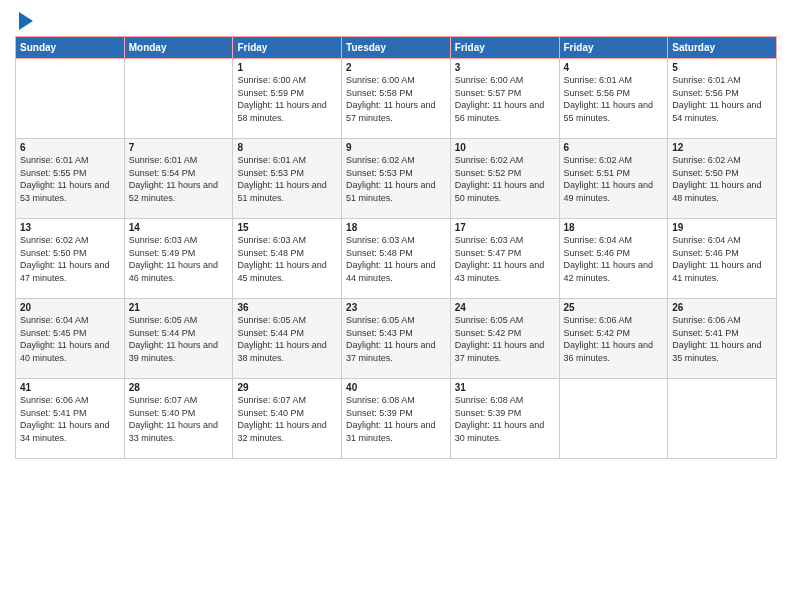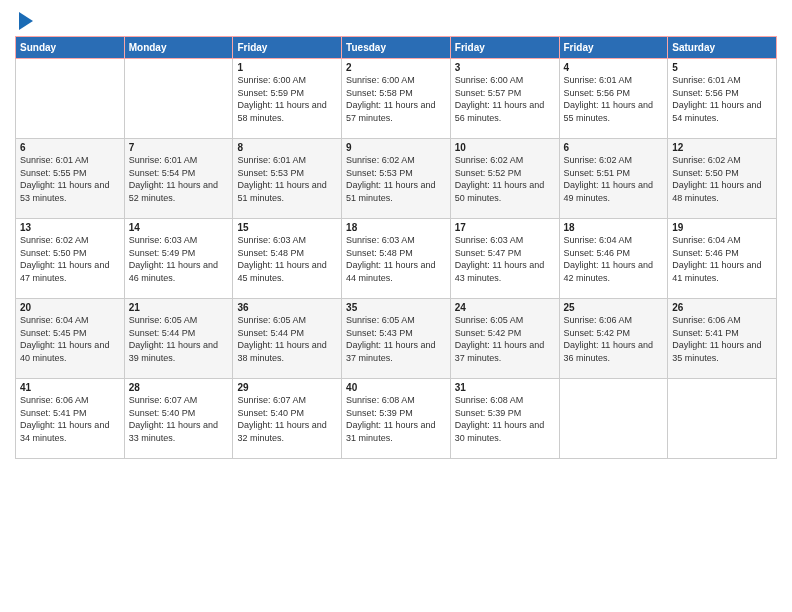--- a/index.html
+++ b/index.html
@@ -262,21 +262,21 @@
 Sunset: 5:44 PM
 Daylight: 11 hours and 39 minutes.</div>
           </td>
           <td>
             <span class="day-number">36</span>
             <div class="day-info" style="white-space: pre-line;">Sunrise: 6:05 AM
 Sunset: 5:44 PM
 Daylight: 11 hours and 38 minutes.</div>
           </td>
           <td>
-            <span class="day-number">35</span>
+            <span class="day-number">23</span>
             <div class="day-info" style="white-space: pre-line;">Sunrise: 6:05 AM
 Sunset: 5:43 PM
 Daylight: 11 hours and 37 minutes.</div>
           </td>
           <td>
             <span class="day-number">24</span>
             <div class="day-info" style="white-space: pre-line;">Sunrise: 6:05 AM
 Sunset: 5:42 PM
 Daylight: 11 hours and 37 minutes.</div>
           </td>

